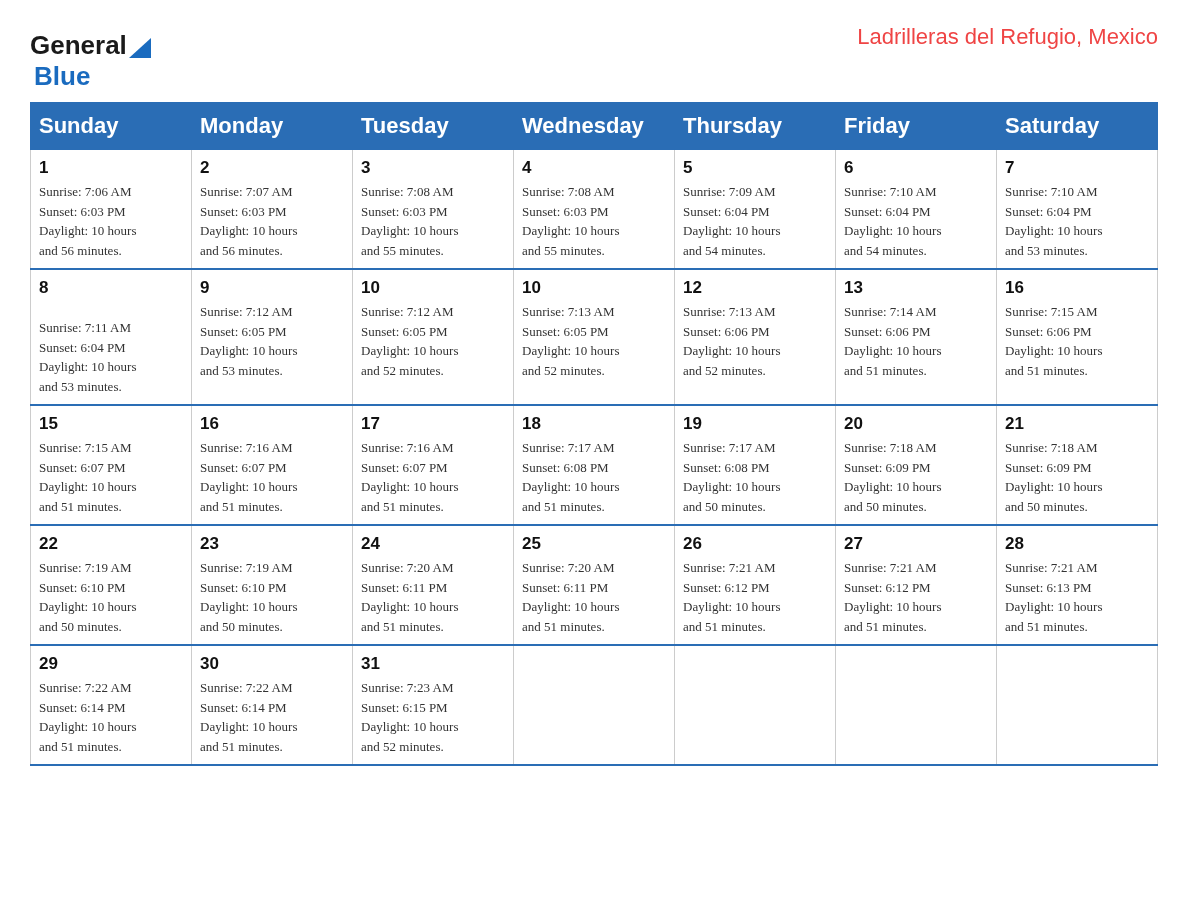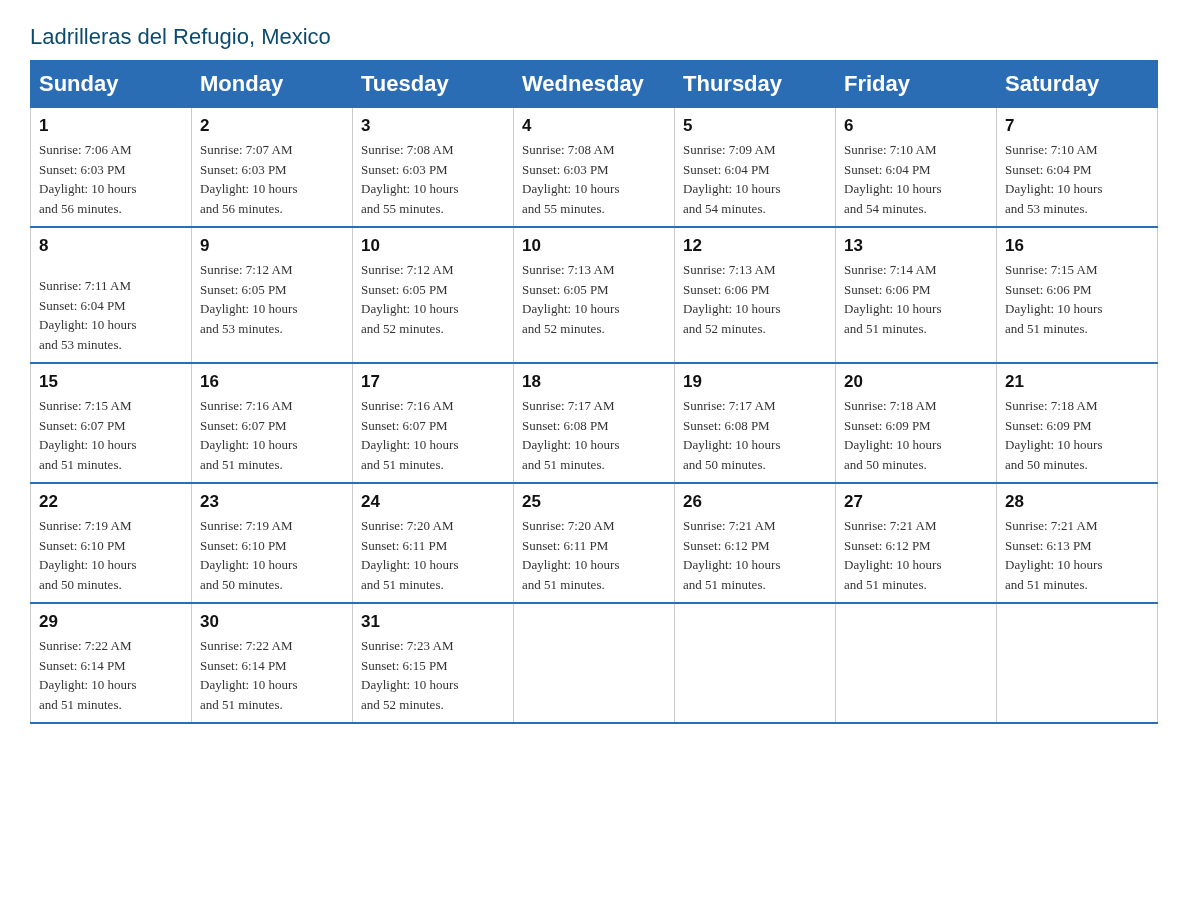--- a/index.html
+++ b/index.html
@@ -43,21 +43,21 @@
       text-align: right;
     }
     .cal-title {
       font-size: 52px;
       font-weight: bold;
       color: #1a1a1a;
       line-height: 1.1;
     }
     .cal-subtitle {
       font-size: 22px;
-      color: #0c4a6e;
+      color: #ef4444;
       margin-top: 4px;
     }
     table {
       width: 100%;
       border-collapse: collapse;
       margin-top: 10px;
     }
     thead th {
       background-color: #2a6db5;
       color: #fff;
@@ -97,20 +97,31 @@
       padding-left: 20px;
     }
     .empty-cell {
       background: #fff;
     }
   </style>
 </head>
 <body>
 
 <div class="header-row">
+  <div class="logo">
+    <div class="logo-line1">
+      <span class="logo-general">General</span>
+      <svg width="22" height="22" viewBox="0 0 22 22" style="margin-left:2px; margin-top:2px;">
+        <polygon points="0,22 22,22 22,2" fill="#1a6bbf"></polygon>
+      </svg>
+    </div>
+    <div>
+      <span class="logo-blue">Blue</span>
+    </div>
+  </div>
   <div class="title-block">
     <div class="cal-subtitle">Ladrilleras del Refugio, Mexico</div>
   </div>
 </div>
 
 <table>
   <thead>
     <tr>
     <th>Sunday</th>
         <th>Monday</th>

